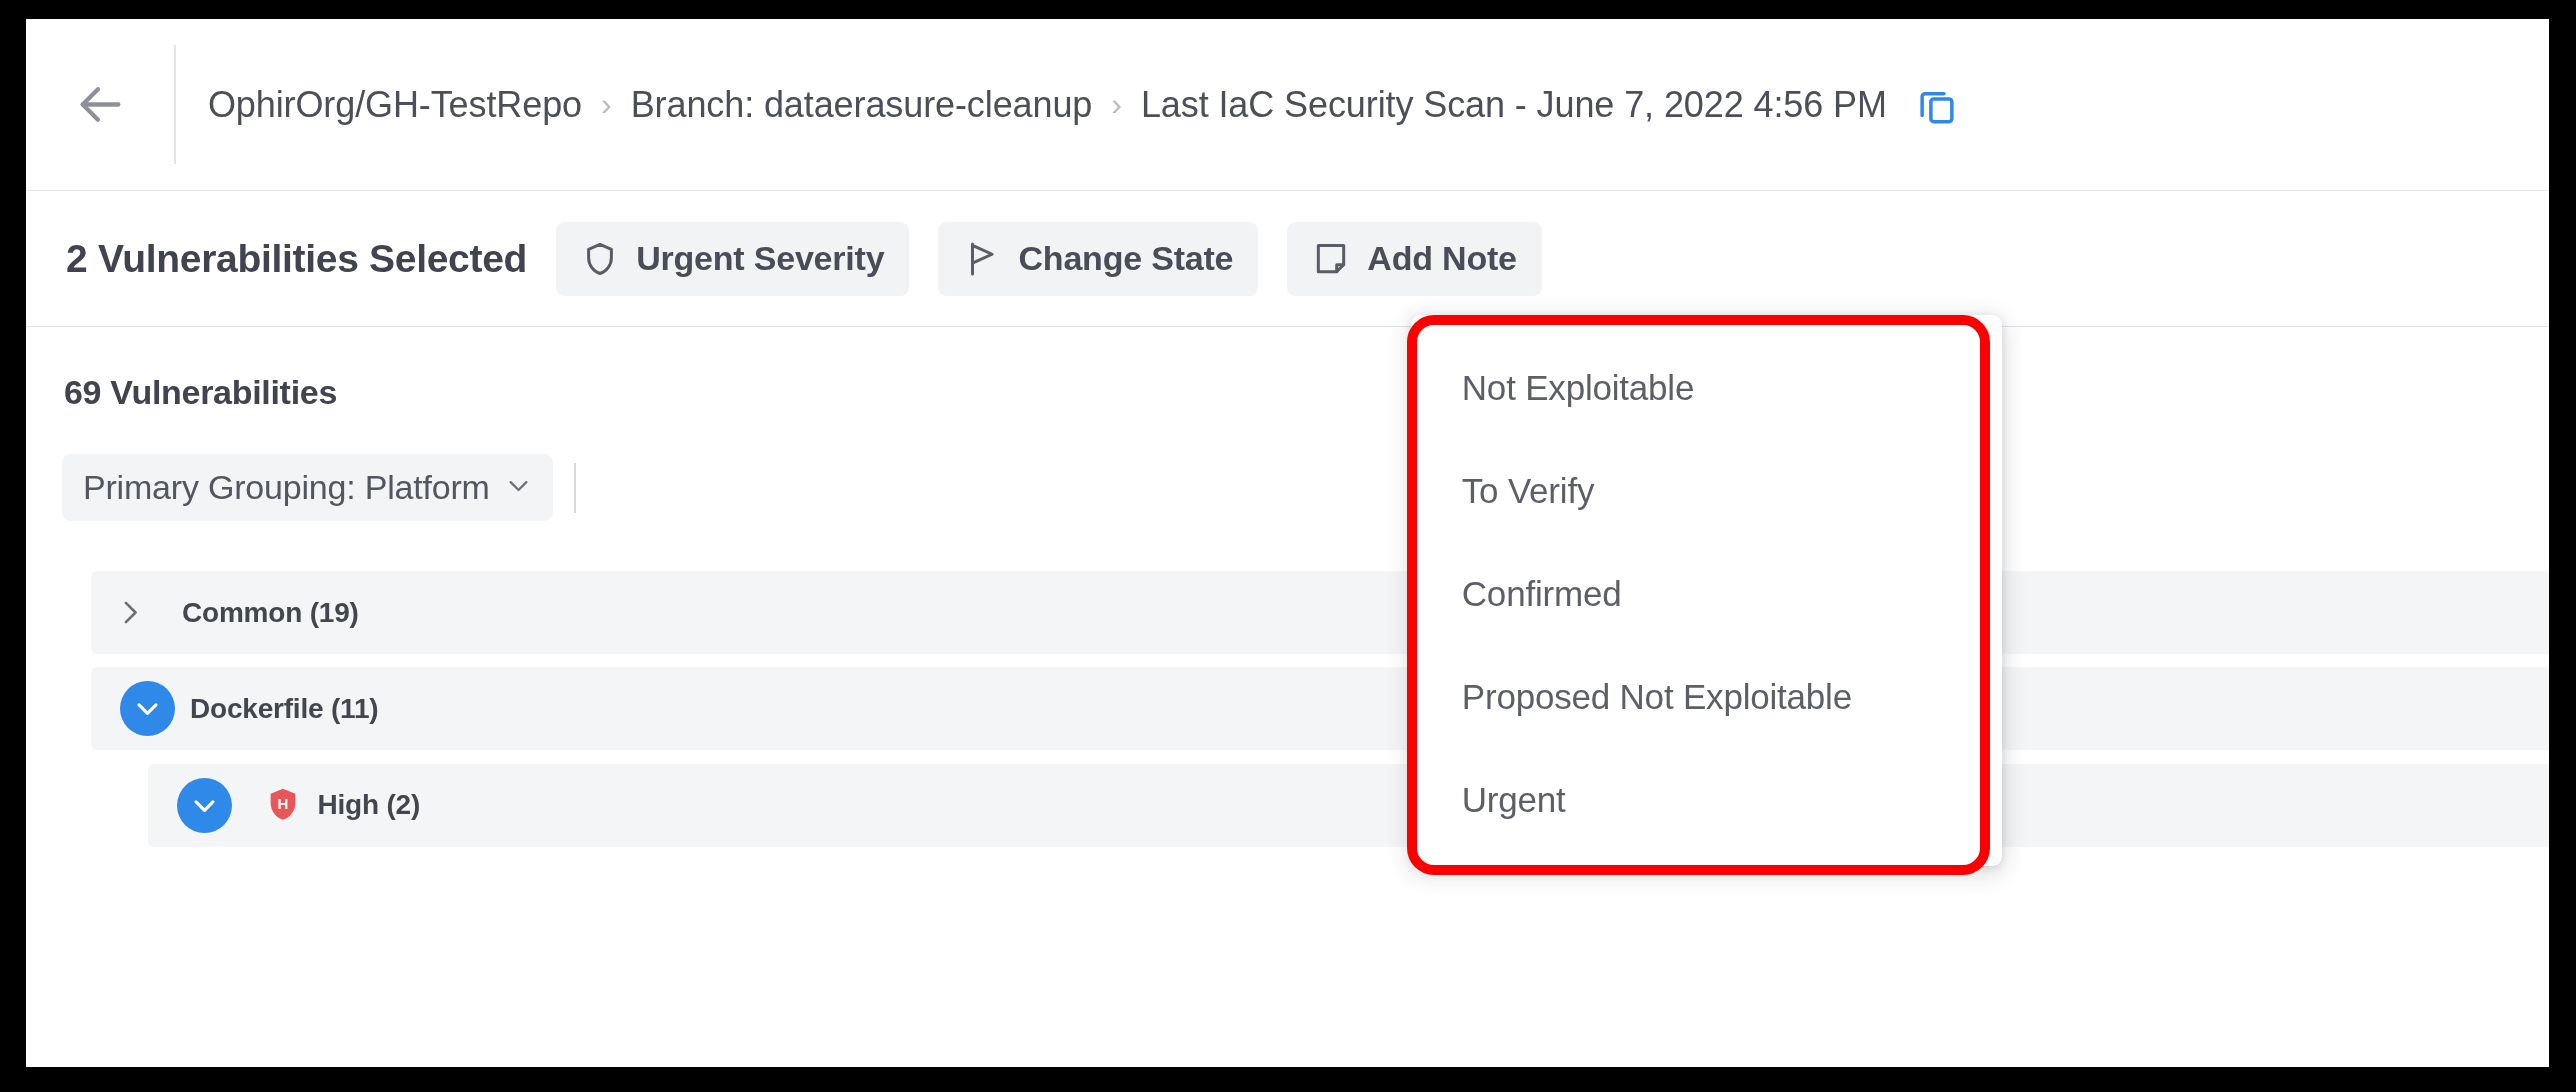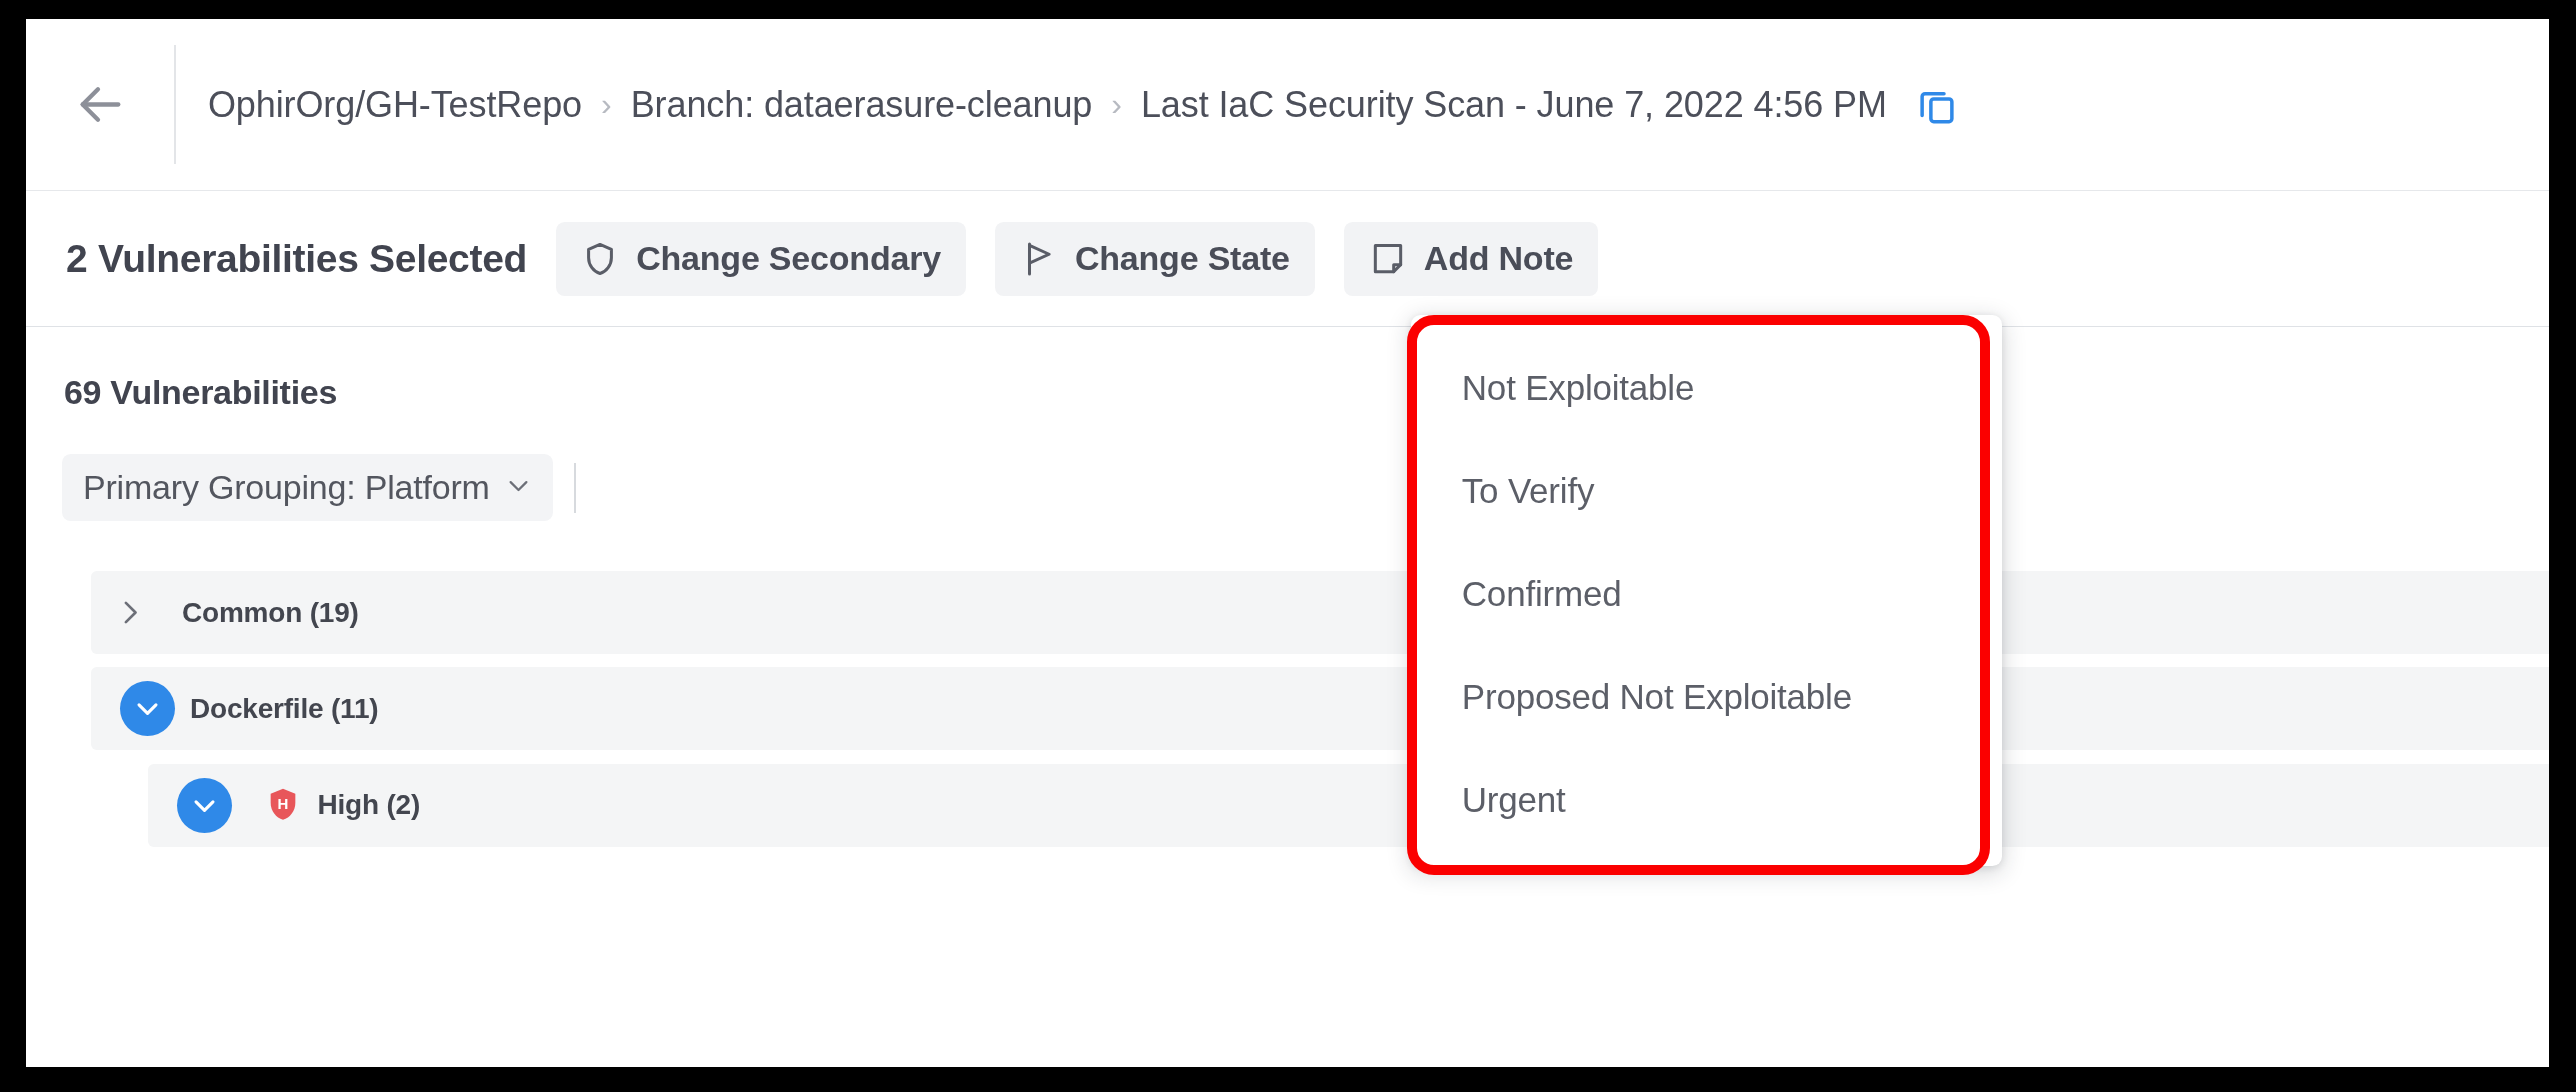--- a/index.html
+++ b/index.html
@@ -272,21 +272,21 @@
 
     <div class="action-bar">
       <div class="sel-title">2 Vulnerabilities Selected</div>
 
       <div class="act-btn">
         <span class="ico">
           <svg width="38" height="38" viewBox="0 0 24 24" fill="none" stroke="#5a5d67" stroke-width="1.9" stroke-linecap="round" stroke-linejoin="round">
             <path d="M12 2.8 4.8 5.9v5.3c0 4.6 3.1 8.9 7.2 10 4.1-1.1 7.2-5.4 7.2-10V5.9Z"></path>
           </svg>
         </span>
-        <span class="lbl">Change Secondary</span>
+        <span class="lbl">Urgent Severity</span>
       </div>
 
       <div class="act-btn">
         <span class="ico">
           <svg width="38" height="38" viewBox="0 0 24 24" fill="none" stroke="#5a5d67" stroke-width="1.9" stroke-linecap="round" stroke-linejoin="round">
             <line x1="6" y1="2.6" x2="6" y2="21.4"></line>
             <path d="M6 3.4 18.4 9 6 14.6Z"></path>
           </svg>
         </span>
         <span class="lbl">Change State</span>

